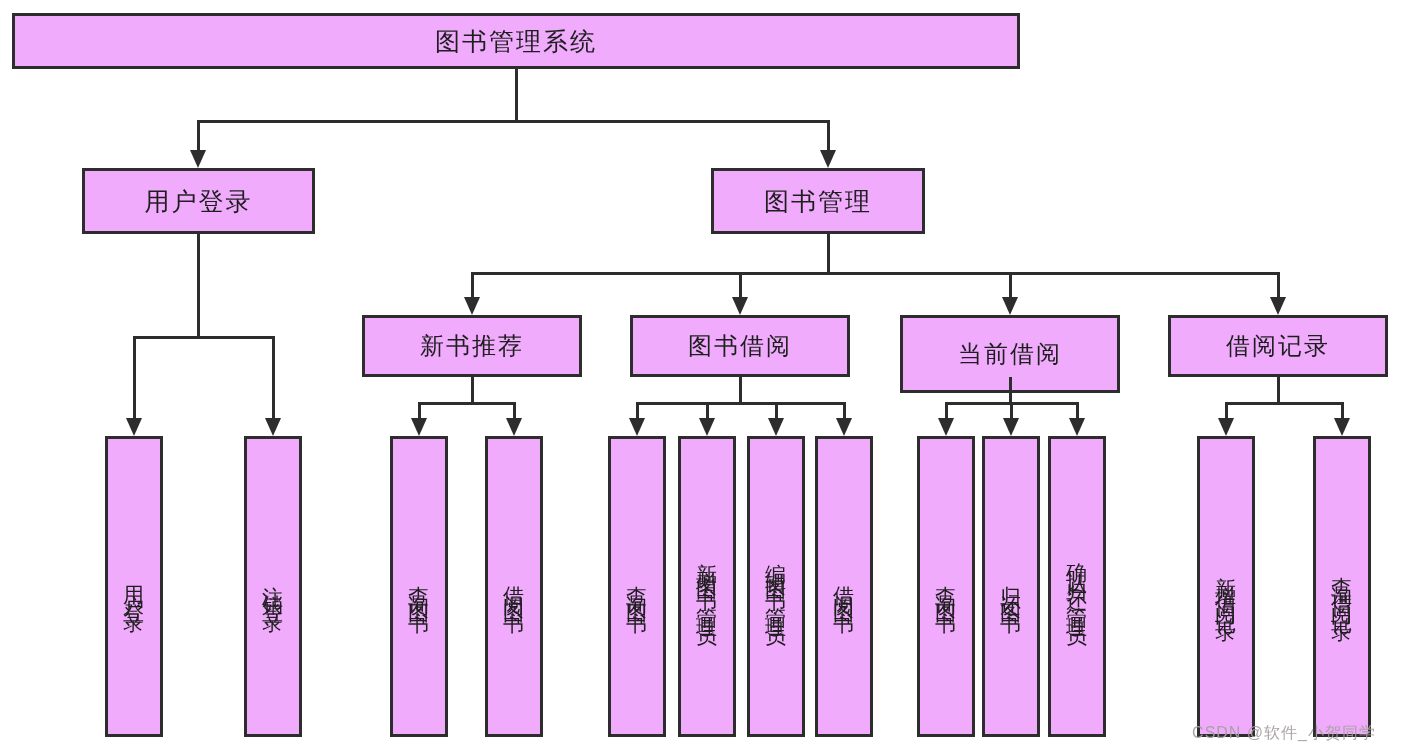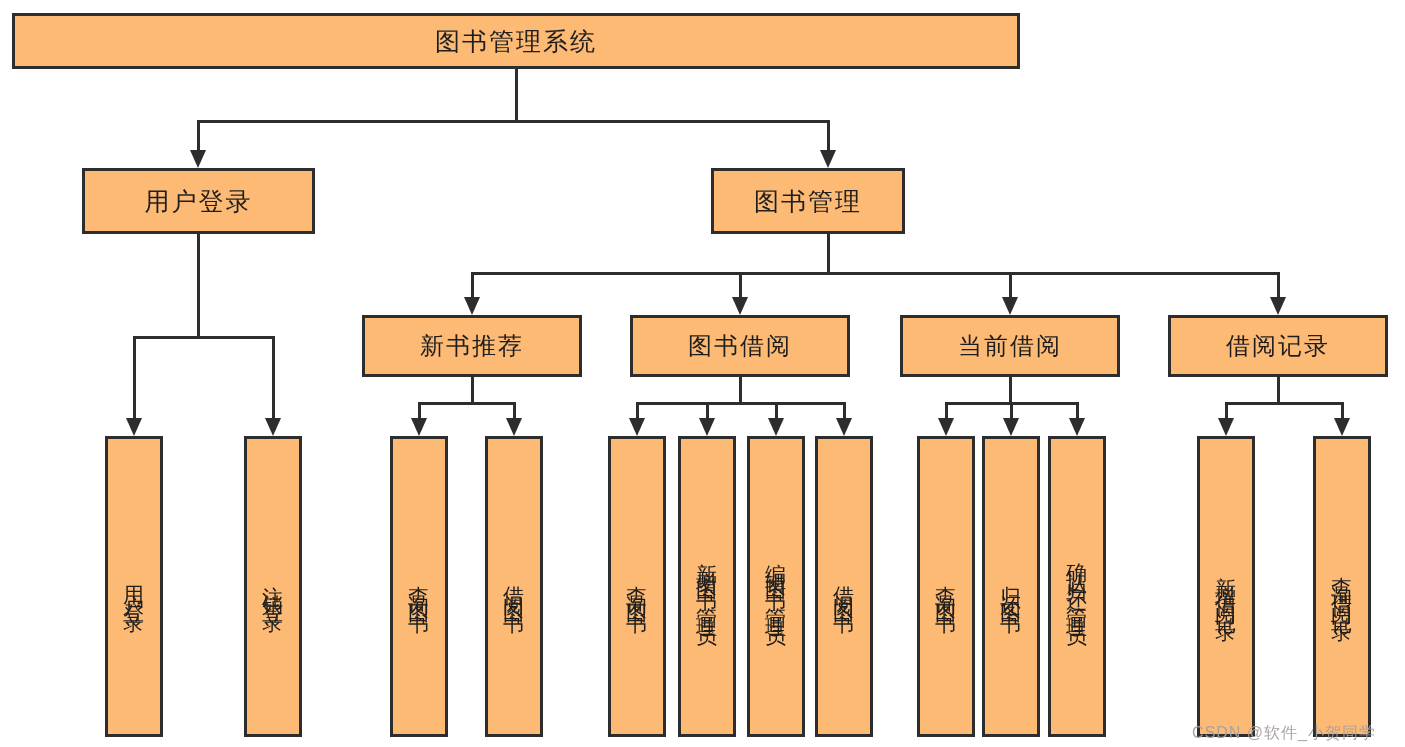--- a/index.html
+++ b/index.html
@@ -3,21 +3,21 @@
 <meta charset="utf-8">
 <title>图书管理系统</title>
 <style>
   html,body { margin:0; padding:0; background:#ffffff; }
   .stage {
     position:relative; width:1405px; height:747px; background:#ffffff;
     font-family:"Liberation Sans", sans-serif; color:#1e1e1e; overflow:hidden;
   }
   .box {
     position:absolute; box-sizing:border-box;
-    border:3px solid #2d2d2d; background:#fdba74;
+    border:3px solid #2d2d2d; background:#f0abfc;
     display:flex; align-items:center; justify-content:center;
   }
   .box.h { font-size:25px; }
   .box.h span { letter-spacing:2px; white-space:nowrap; }
   .box.v { font-size:21px; }
   .box.v span {
     writing-mode:vertical-lr; text-orientation:mixed;
     letter-spacing:9px; line-height:1; white-space:nowrap;
   }
   .line { position:absolute; background:#2d2d2d; }
@@ -38,31 +38,31 @@
 
 <div class="stage" id="stage">
 
   <div class="box h" style="left:12px;top:13px;width:1008px;height:56px">
     <span>图书管理系统</span>
   </div>
 
   <div class="box h" style="left:82px;top:168px;width:233px;height:66px">
     <span>用户登录</span>
   </div>
-  <div class="box h" style="left:711px;top:168px;width:194px;height:66px">
+  <div class="box h" style="left:711px;top:168px;width:214px;height:66px">
     <span>图书管理</span>
   </div>
 
   <div class="box h" style="left:630px;top:315px;width:220px;height:62px;font-size:24px">
     <span>图书借阅</span>
   </div>
   <div class="box h" style="left:362px;top:315px;width:220px;height:62px;font-size:24px">
     <span>新书推荐</span>
   </div>
-  <div class="box h" style="left:900px;top:315px;width:220px;height:62px;font-size:24px">
+  <div class="box h" style="left:900px;top:315px;width:220px;height:78px;font-size:24px">
     <span>当前借阅</span>
   </div>
   <div class="box h" style="left:1168px;top:315px;width:220px;height:62px;font-size:24px">
     <span>借阅记录</span>
   </div>
 
   <div class="box v" style="left:105px;top:436px;width:58px;height:301px">
     <span>用户登录</span>
   </div>
   <div class="box v" style="left:244px;top:436px;width:58px;height:301px">

